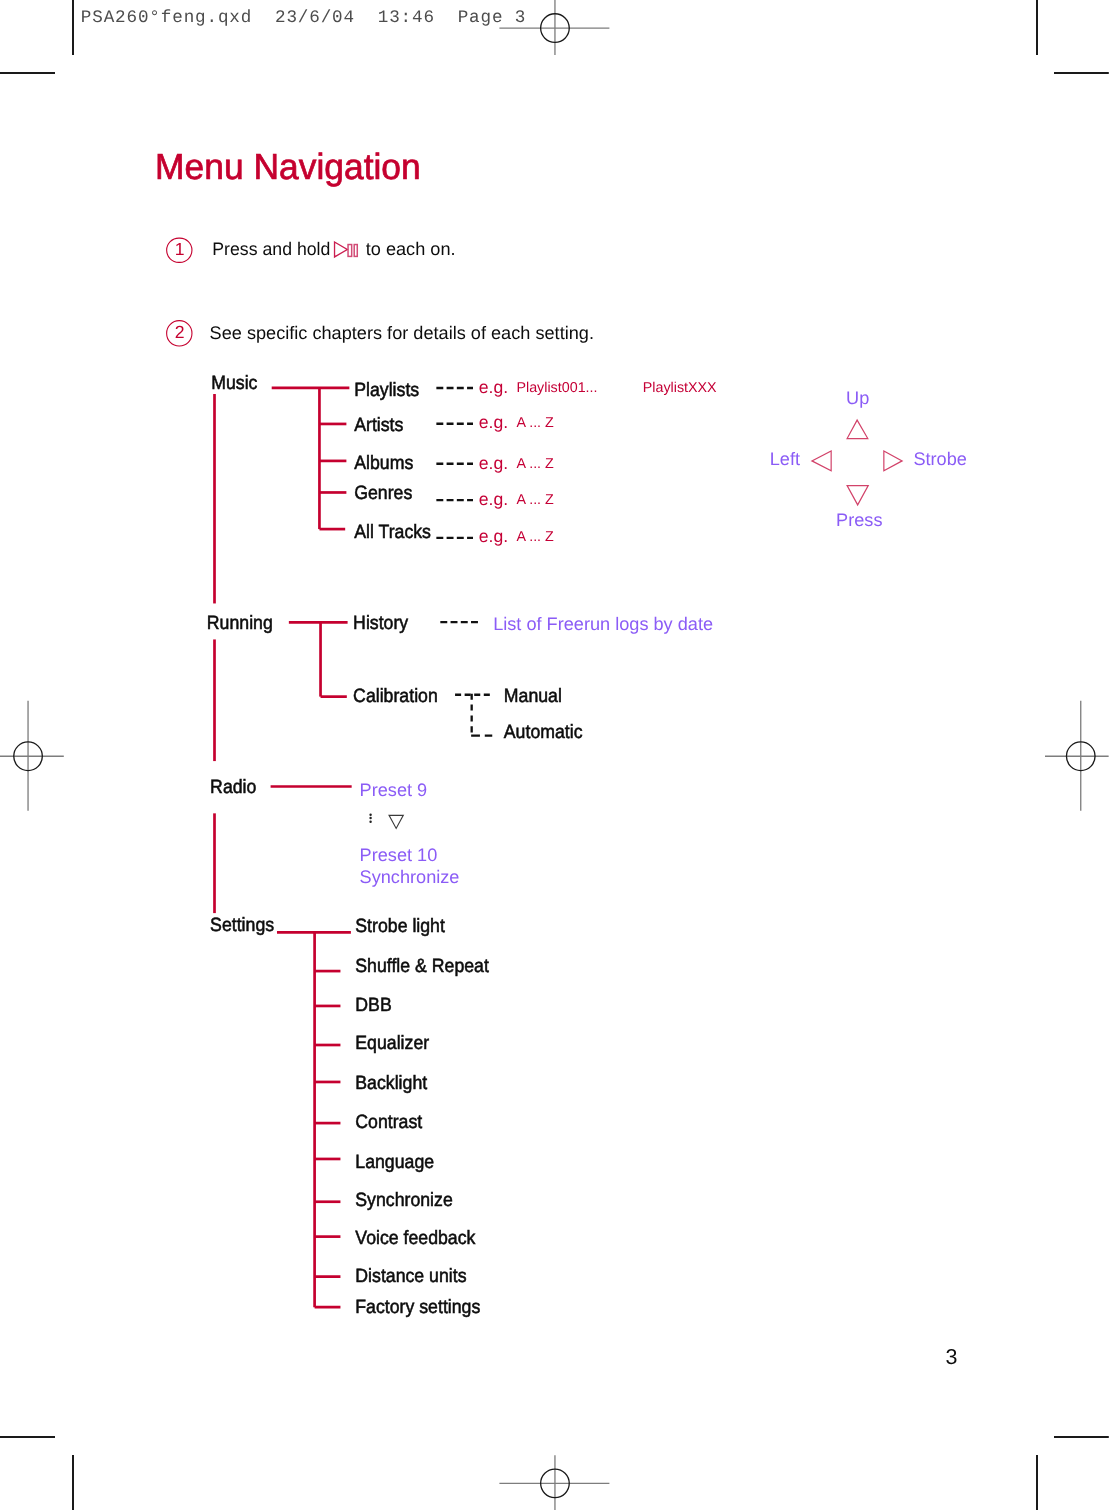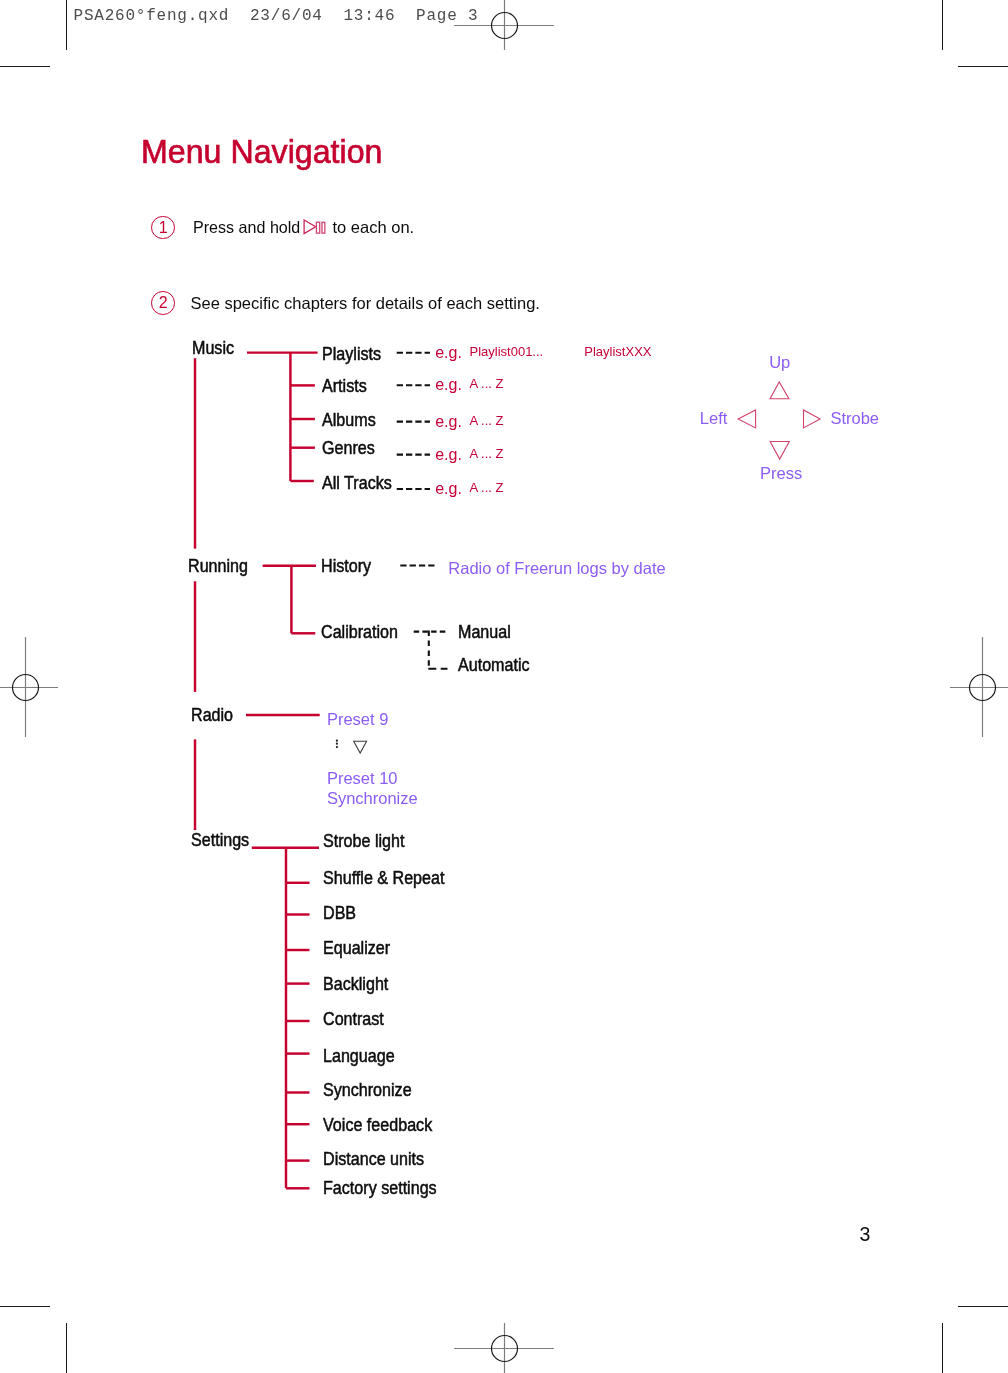--- a/index.html
+++ b/index.html
@@ -132,21 +132,21 @@
 
 <div class="eg" style="left:469.5px;top:343.6px">Playlist001...</div>
 <div class="eg" style="left:584.3px;top:343.6px">PlaylistXXX</div>
 <div class="eg" style="left:469.5px;top:376.1px">A ... Z</div>
 <div class="eg" style="left:469.5px;top:413.0px">A ... Z</div>
 <div class="eg" style="left:469.5px;top:446.0px">A ... Z</div>
 <div class="eg" style="left:469.5px;top:480.3px">A ... Z</div>
 
 <div class="node" style="left:187.8px;top:556.3px">Running</div>
 <div class="node" style="left:321.3px;top:556.3px">History</div>
-<div class="plain" style="left:448.3px;top:558.7px">Radio of Freerun logs by date</div>
+<div class="plain" style="left:448.3px;top:558.7px">List of Freerun logs by date</div>
 <div class="node" style="left:321.3px;top:621.6px">Calibration</div>
 <div class="node" style="left:458.2px;top:621.6px">Manual</div>
 <div class="node" style="left:458.2px;top:654.6px">Automatic</div>
 
 <div class="node" style="left:191.2px;top:704.6px">Radio</div>
 <div class="plain" style="left:326.9px;top:709.5px">Preset 9</div>
 <svg class="abs" style="left:330px;top:735px" width="45" height="25" viewBox="0 0 45 25">
   <g fill="#222">
     <circle cx="6.9" cy="5.7" r="1.1"></circle>
       <circle cx="6.9" cy="8.7" r="1.1"></circle>

